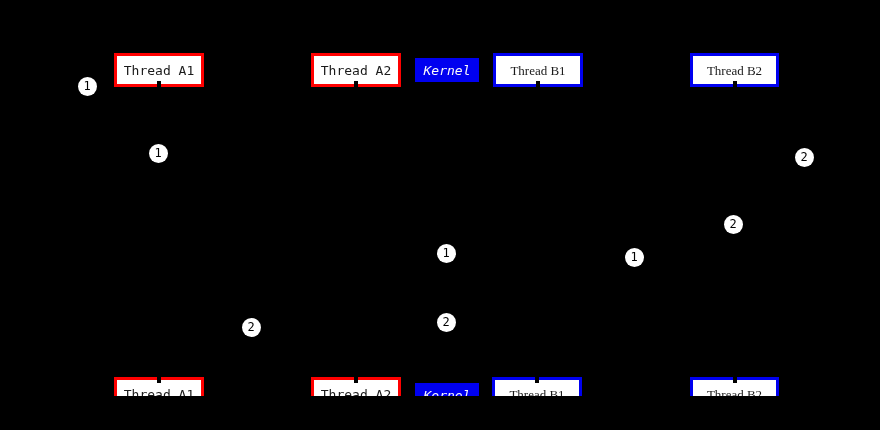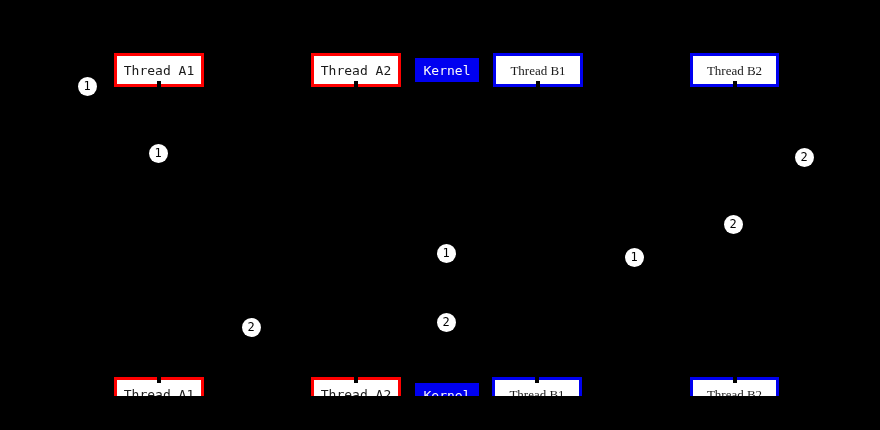--- a/index.html
+++ b/index.html
@@ -33,20 +33,21 @@
   .blue-border {
     border: 3px solid var(--blue, #0000ff);
     background: var(--box-fill, #ffffff);
     color: var(--box-text, #1a1a1a);
     font-family: Liberation Serif, serif;
   }
   .blue-fill {
     border: none;
     background: var(--blue, #0000ff);
     color: var(--kernel-text, #ffffff);
+    font-style: italic;
   }
   .stub {
     position: absolute;
     left: 50%;
     width: 4px;
     margin-left: -2px;
     background: var(--bg, #000000);
   }
   .stub-bottom { bottom: -6px; height: 9px; }
   .stub-top    { top: -6px;    height: 9px; }

